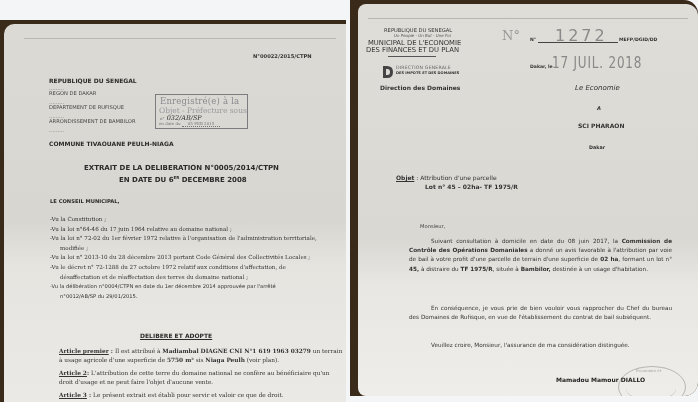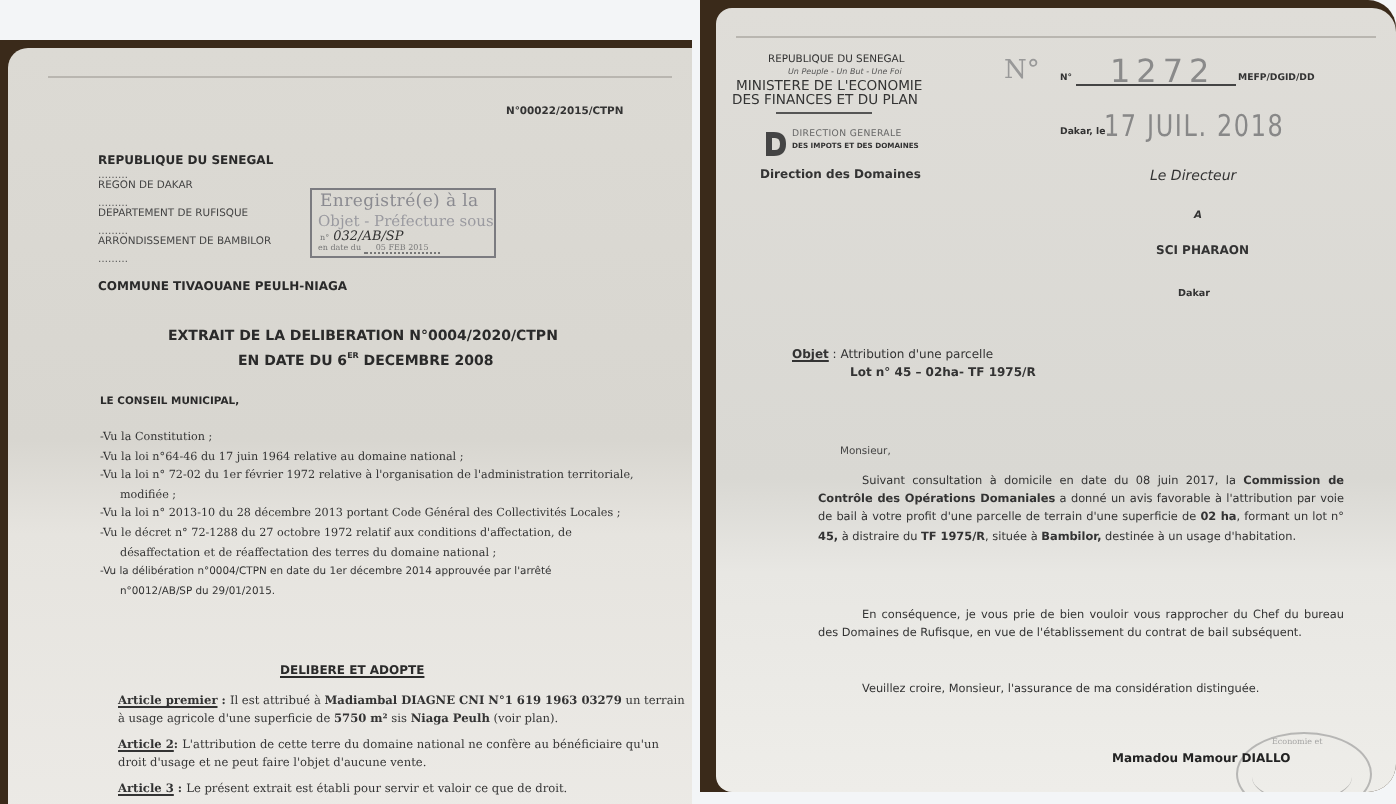--- a/index.html
+++ b/index.html
@@ -55,21 +55,21 @@
 
     <div class="stamp">
       <div class="l1">Enregistré(e) à la</div>
       <div class="l2">Objet - Préfecture sous</div>
       <div class="l3"><span style="font-size:4px;color:#777;font-style:normal;">n°</span> <span>032/AB/SP</span></div>
       <div class="l4"><span>en date du</span> <span class="l4u">05 FEB 2015</span></div>
     </div>
 
     <div class="abs sans b t6" style="left:45px;top:116px;">COMMUNE  TIVAOUANE PEULH-NIAGA</div>
 
-    <div class="abs sans b t7" style="left:80px;top:140px;">EXTRAIT DE LA DELIBERATION N°0004/2020/CTPN</div>
+    <div class="abs sans b t7" style="left:80px;top:140px;">EXTRAIT DE LA DELIBERATION N°0005/2014/CTPN</div>
     <div class="abs sans b t7" style="left:115px;top:151px;"><span>EN DATE DU 6</span><sup style="font-size:4px;">ER</sup><span> DECEMBRE 2008</span></div>
 
     <div class="abs sans b t5" style="left:46px;top:174px;">LE CONSEIL MUNICIPAL,</div>
 
     <div class="list" style="left:46px;top:191px;">
       <div class="it">-Vu la Constitution ;</div>
       <div class="it">-Vu la loi n°64-46 du 17 juin 1964 relative au domaine national ;</div>
       <div class="it">-Vu la loi n° 72-02 du 1er février 1972 relative à l'organisation de l'administration territoriale,</div>
       <div class="it ind">modifiée ;</div>
       <div class="it">-Vu la loi n° 2013-10 du 28 décembre 2013 portant Code Général des Collectivités Locales ;</div>
@@ -96,42 +96,42 @@
     </div>
   </div>
 </div>
 
 <div class="photo" id="photo-right">
   <div class="paper">
     <div class="topline" style="left:10px;"></div>
 
     <div class="abs sans t5" style="left:26px;top:23px;color:#333;">REPUBLIQUE DU SENEGAL</div>
     <div class="abs sans" style="left:36px;top:29px;font-size:4px;font-style:italic;color:#555;">Un Peuple - Un But - Une Foi</div>
-    <div class="abs sans" style="left:10px;top:35px;font-size:6.8px;color:#333;">MINISTERE DE L'ECONOMIE</div>
+    <div class="abs sans" style="left:10px;top:35px;font-size:6.8px;color:#333;">MUNICIPAL DE L'ECONOMIE</div>
     <div class="abs sans" style="left:8px;top:42px;font-size:6.8px;color:#333;">DES FINANCES ET DU PLAN</div>
     <div class="abs" style="left:30px;top:52px;width:48px;border-top:1px solid #555;"></div>
 
     <svg class="logo-d" viewBox="0 0 12 14">
       <path d="M1 1 L5 1 Q11 1 11 7 Q11 13 5 13 L1 13 Z" fill="#444"></path>
       <path d="M4 4 L5.5 4 Q8 4 8 7 Q8 10 5.5 10 L4 10 Z" fill="#dcdad4"></path>
     </svg>
     <div class="abs sans" style="left:38px;top:61px;font-size:4.6px;color:#666;letter-spacing:0.2px;">DIRECTION GENERALE</div>
     <div class="abs sans b" style="left:38px;top:67px;font-size:3.6px;color:#333;">DES IMPOTS ET DES DOMAINES</div>
     <div class="abs sans b t6" style="left:22px;top:80px;color:#333;">Direction des Domaines</div>
 
     <div class="abs serif" style="left:144px;top:24px;font-size:13px;color:#999;">N°</div>
     <div class="abs sans b" style="left:172px;top:33px;font-size:4.5px;color:#333;">N°</div>
     <div class="abs" style="left:180px;top:38px;width:80px;border-top:1px solid #444;"></div>
     <div class="abs sans" style="left:197px;top:22px;font-size:16px;color:#8a8a8a;letter-spacing:3px;">1272</div>
     <div class="abs sans b" style="left:261px;top:33px;font-size:4.6px;color:#333;">MEFP/DGID/DD</div>
 
     <div class="abs sans b" style="left:172px;top:60px;font-size:4.6px;color:#333;">Dakar, le</div>
     <div class="abs sans" style="left:194px;top:50px;font-size:15px;color:#888;letter-spacing:1px;transform:scaleX(0.8);transform-origin:left;">17 JUIL. 2018</div>
 
-    <div class="abs sans t7" style="left:217px;top:80px;font-style:italic;color:#333;">Le Directeur</div>
+    <div class="abs sans t7" style="left:217px;top:80px;font-style:italic;color:#333;">Le Economie</div>
     <div class="abs sans b t5" style="left:239px;top:101px;font-style:italic;color:#333;">A</div>
     <div class="abs sans b t6" style="left:220px;top:118px;color:#333;">SCI PHARAON</div>
     <div class="abs sans b" style="left:231px;top:141px;font-size:4.8px;color:#333;">Dakar</div>
 
     <div class="abs sans t6" style="left:38px;top:170px;color:#333;"><span class="b" style="text-decoration:underline;">Objet</span><span> : Attribution d'une parcelle</span></div>
     <div class="abs sans b t6" style="left:67px;top:179px;color:#333;">Lot n° 45  – 02ha- TF 1975/R</div>
 
     <div class="abs sans t5" style="left:62px;top:219px;color:#444;">Monsieur,</div>
 
     <div class="body-r" style="top:233px;text-indent:22px;"><span>Suivant consultation à domicile en date du 08 juin 2017, la </span><span class="b">Commission de Contrôle des Opérations Domaniales</span><span> a donné un avis favorable à l'attribution par voie de bail à votre profit d'une parcelle de terrain d'une superficie de </span><span class="b">02 ha</span><span>, formant un lot n° </span><span class="b">45,</span><span> à distraire du </span><span class="b">TF 1975/R</span><span>, située à </span><span class="b">Bambilor,</span><span> destinée à un usage d'habitation.</span></div>

